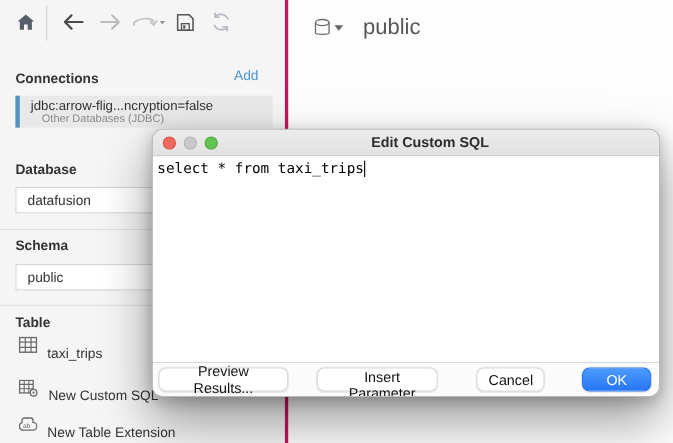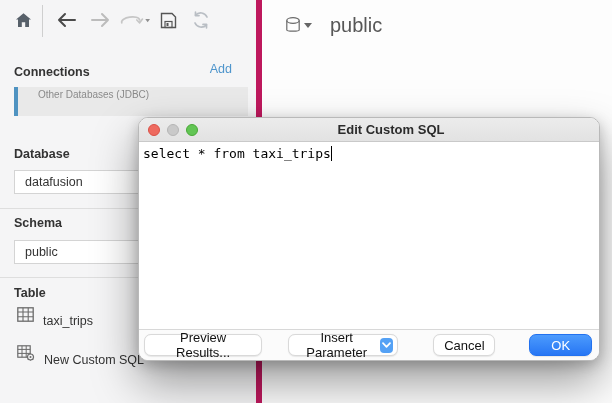--- a/index.html
+++ b/index.html
@@ -8,21 +8,21 @@
     font-family:"Liberation Sans", sans-serif;
     background:#fff;
     position:relative;
     color:#333;
   }
   .app { position:absolute; inset:0; }
 
   
   .sidebar {
     position:absolute; left:0; top:0; width:262px; height:403px;
-    background:#f5f5f6; border-right:6px solid #be185d;
+    background:#f5f5f6; border-right:3px solid #be185d;
   }
 
   
   .toolbar { position:absolute; left:0; top:0; width:262px; height:46px; }
   .tb-icon { position:absolute; top:9px; width:22px; height:22px; display:flex; align-items:center; justify-content:center; cursor:default; }
   .tb-divider { position:absolute; left:42px; top:5px; width:1px; height:32px; background:#cfcfcf; }
 
   
   .connections-header { position:absolute; left:14px; right:24px; top:62px; height:16px; }
   .connections-title { font-size:12.5px; font-weight:bold; color:#333; }
@@ -84,21 +84,21 @@
     background:#fbfbfb; border-top:1px solid #d8d8d8;
     display:flex; align-items:center; padding:0 7px 0 5px;gap:20px;
   }
   .btn {
     height:22px; background:#fff; border:1px solid #d9d9d9; border-radius:7px;
     font-family:"Liberation Sans", sans-serif; font-size:13px; color:#111;
     display:flex; align-items:center; justify-content:center; cursor:pointer;
     box-shadow:0 0.5px 1px rgba(0,0,0,.08); padding:0 14px;
   }
   .btn-preview { width:141px; }
-  .btn-insert { width:134px; margin-left:6px; padding:0 4px 0 12px; justify-content:space-between; }
+  .btn-insert { width:134px; margin-left:6px; padding:0 4px 0 12px; justify-content:space-between;flex-direction:column; }
   .insert-badge {
     width:18px; height:15px; background:#54a1f5; border-radius:4px;
     display:flex; align-items:center; justify-content:center; margin-left:8px;
   }
   .btn-cancel { width:62px; margin-left:15px; }
   .btn-ok {
     width:71px; margin-left:14px; background:linear-gradient(180deg,#4c9bfd,#2776f4);
     border:1px solid #2271ef; color:#fff;
   }
 </style>
@@ -149,20 +149,21 @@
         </svg>
       </div>
     </div>
 
     <div class="connections-header">
       <span class="connections-title">Connections</span>
       <span class="add-link">Add</span>
     </div>
 
     <div class="connection-item">
+      <div class="connection-title">jdbc:arrow-flig...ncryption=false</div>
       <div class="connection-sub">Other Databases (JDBC)</div>
     </div>
 
     <div class="section-label" style="top:147px;">Database</div>
     <div class="select-box" style="top:170px;">
       <span>datafusion</span>
       <span class="chev"></span>
     </div>
 
     <div class="hr" style="top:208px;"></div>
@@ -193,20 +194,29 @@
           <rect x="0.8" y="0.8" width="12.4" height="11.4" fill="none" stroke="#6b6b6b" stroke-width="1.2"></rect>
           <path d="M0.8 4.4 H13.2 M0.8 8.4 H13.2 M5 0.8 V12.2 M9.2 0.8 V12.2" stroke="#6b6b6b" stroke-width="1"></path>
           <circle cx="13.5" cy="12" r="3" fill="#f5f5f6" stroke="#6b6b6b" stroke-width="1.1"></circle>
           <circle cx="13.5" cy="12" r="1" fill="#6b6b6b"></circle>
           <path d="M13.5 8.4 V9.2 M13.5 14.8 V15.6 M9.9 12 H10.7 M16.3 12 H17.1 M11 9.5 L11.6 10.1 M15.4 13.9 L16 14.5 M16 9.5 L15.4 10.1 M11.6 13.9 L11 14.5" stroke="#6b6b6b" stroke-width="1"></path>
         </svg>
       </span>
       <span class="lbl">New Custom SQL</span>
     </div>
 
+    <div class="table-row" style="top:379px;">
+      <span>
+        <svg width="17" height="16" viewBox="0 0 17 16">
+          <path d="M5 2 h6 a2 2 0 0 1 2 2 v2 a3.5 3.5 0 0 1 0 7 h-9 a3.5 3.5 0 0 1 -1 -6.8 V4 a2 2 0 0 1 2 -2 z" fill="none" stroke="#6b6b6b" stroke-width="1.2"></path>
+          <text x="4" y="11.5" font-size="6" fill="#6b6b6b" font-family="Liberation Sans, sans-serif">ab</text>
+        </svg>
+      </span>
+      <span class="lbl">New Table Extension</span>
+    </div>
   </div>
 
   <div class="main">
     <div class="main-header">
       <span style="display:flex; align-items:center;">
         <svg width="17" height="20" viewBox="0 0 17 20">
           <ellipse cx="8" cy="4.5" rx="6.2" ry="2.8" fill="none" stroke="#6b6b6b" stroke-width="1.2"></ellipse>
           <path d="M1.8 4.5 V14 C1.8 15.6 14.2 15.6 14.2 14 V4.5" fill="none" stroke="#6b6b6b" stroke-width="1.2"></path>
         </svg>
         <span class="db-caret"></span>

